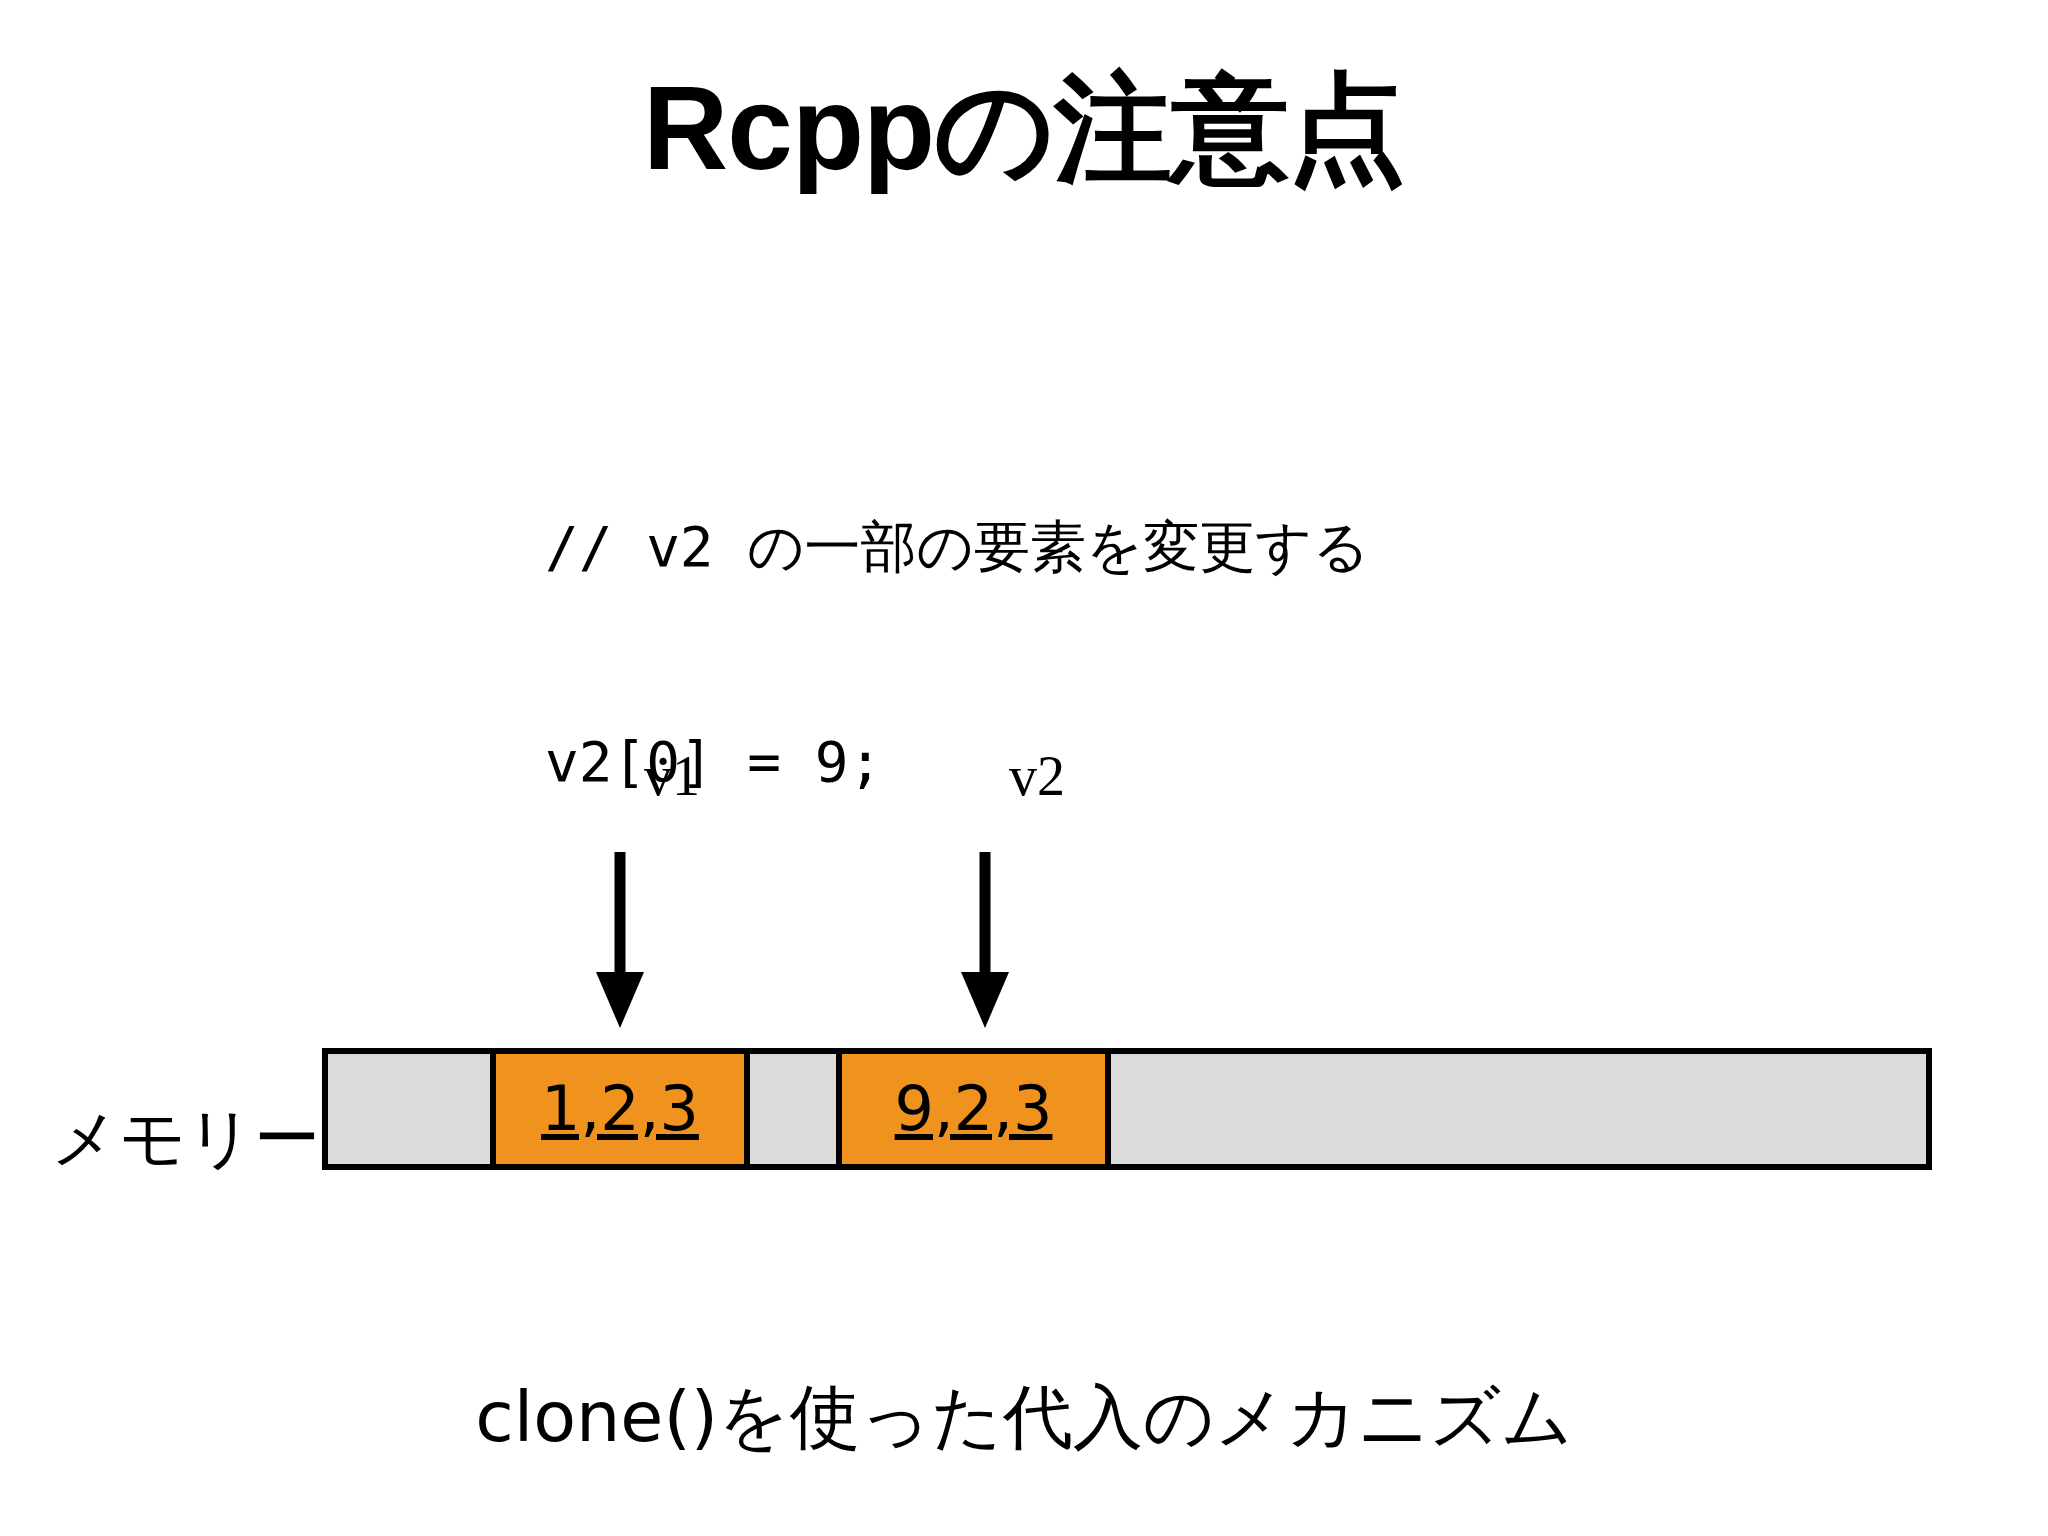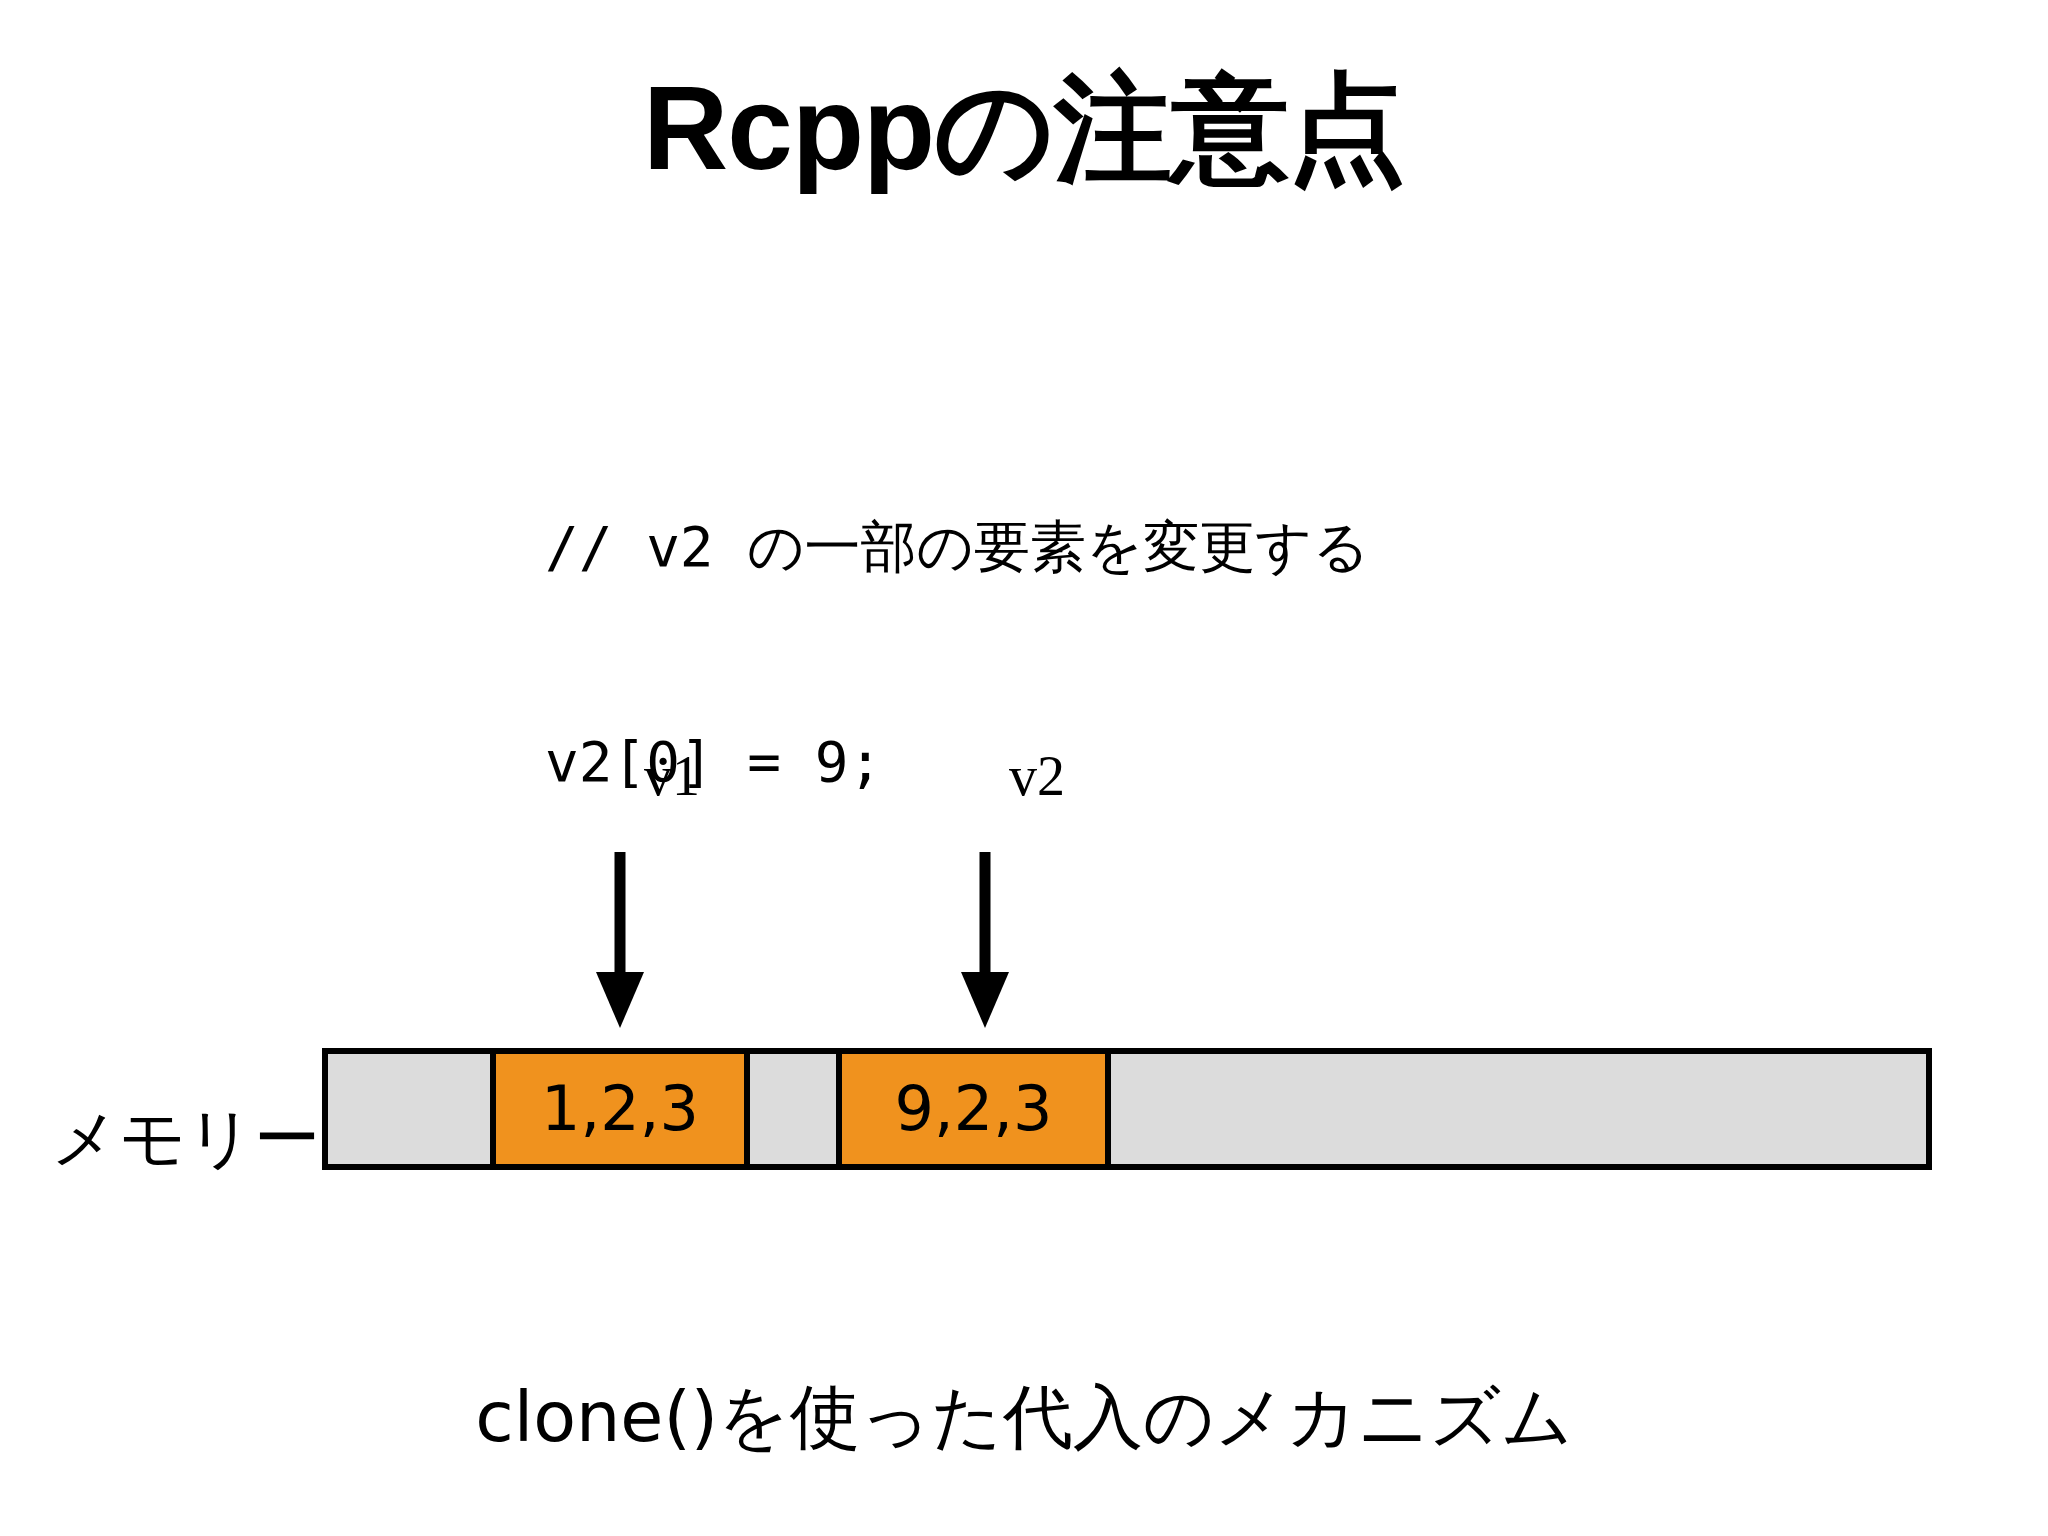--- a/index.html
+++ b/index.html
@@ -88,20 +88,21 @@
   .memory-bar {
     position: absolute;
     left: 322px;
     top: 0px;
     width: 1610px;
     height: 122px;
     border: 6px solid #000000;
     box-sizing: border-box;
     display: flex;
     background: #fca5a5;
+    text-decoration: underline;
   }
   .mem-cell {
     height: 100%;
     box-sizing: border-box;
     display: flex;
     align-items: center;
     justify-content: center;
     font-size: 62px;
     line-height: 1;
     font-family: "DejaVu Sans", "Liberation Sans", sans-serif;

